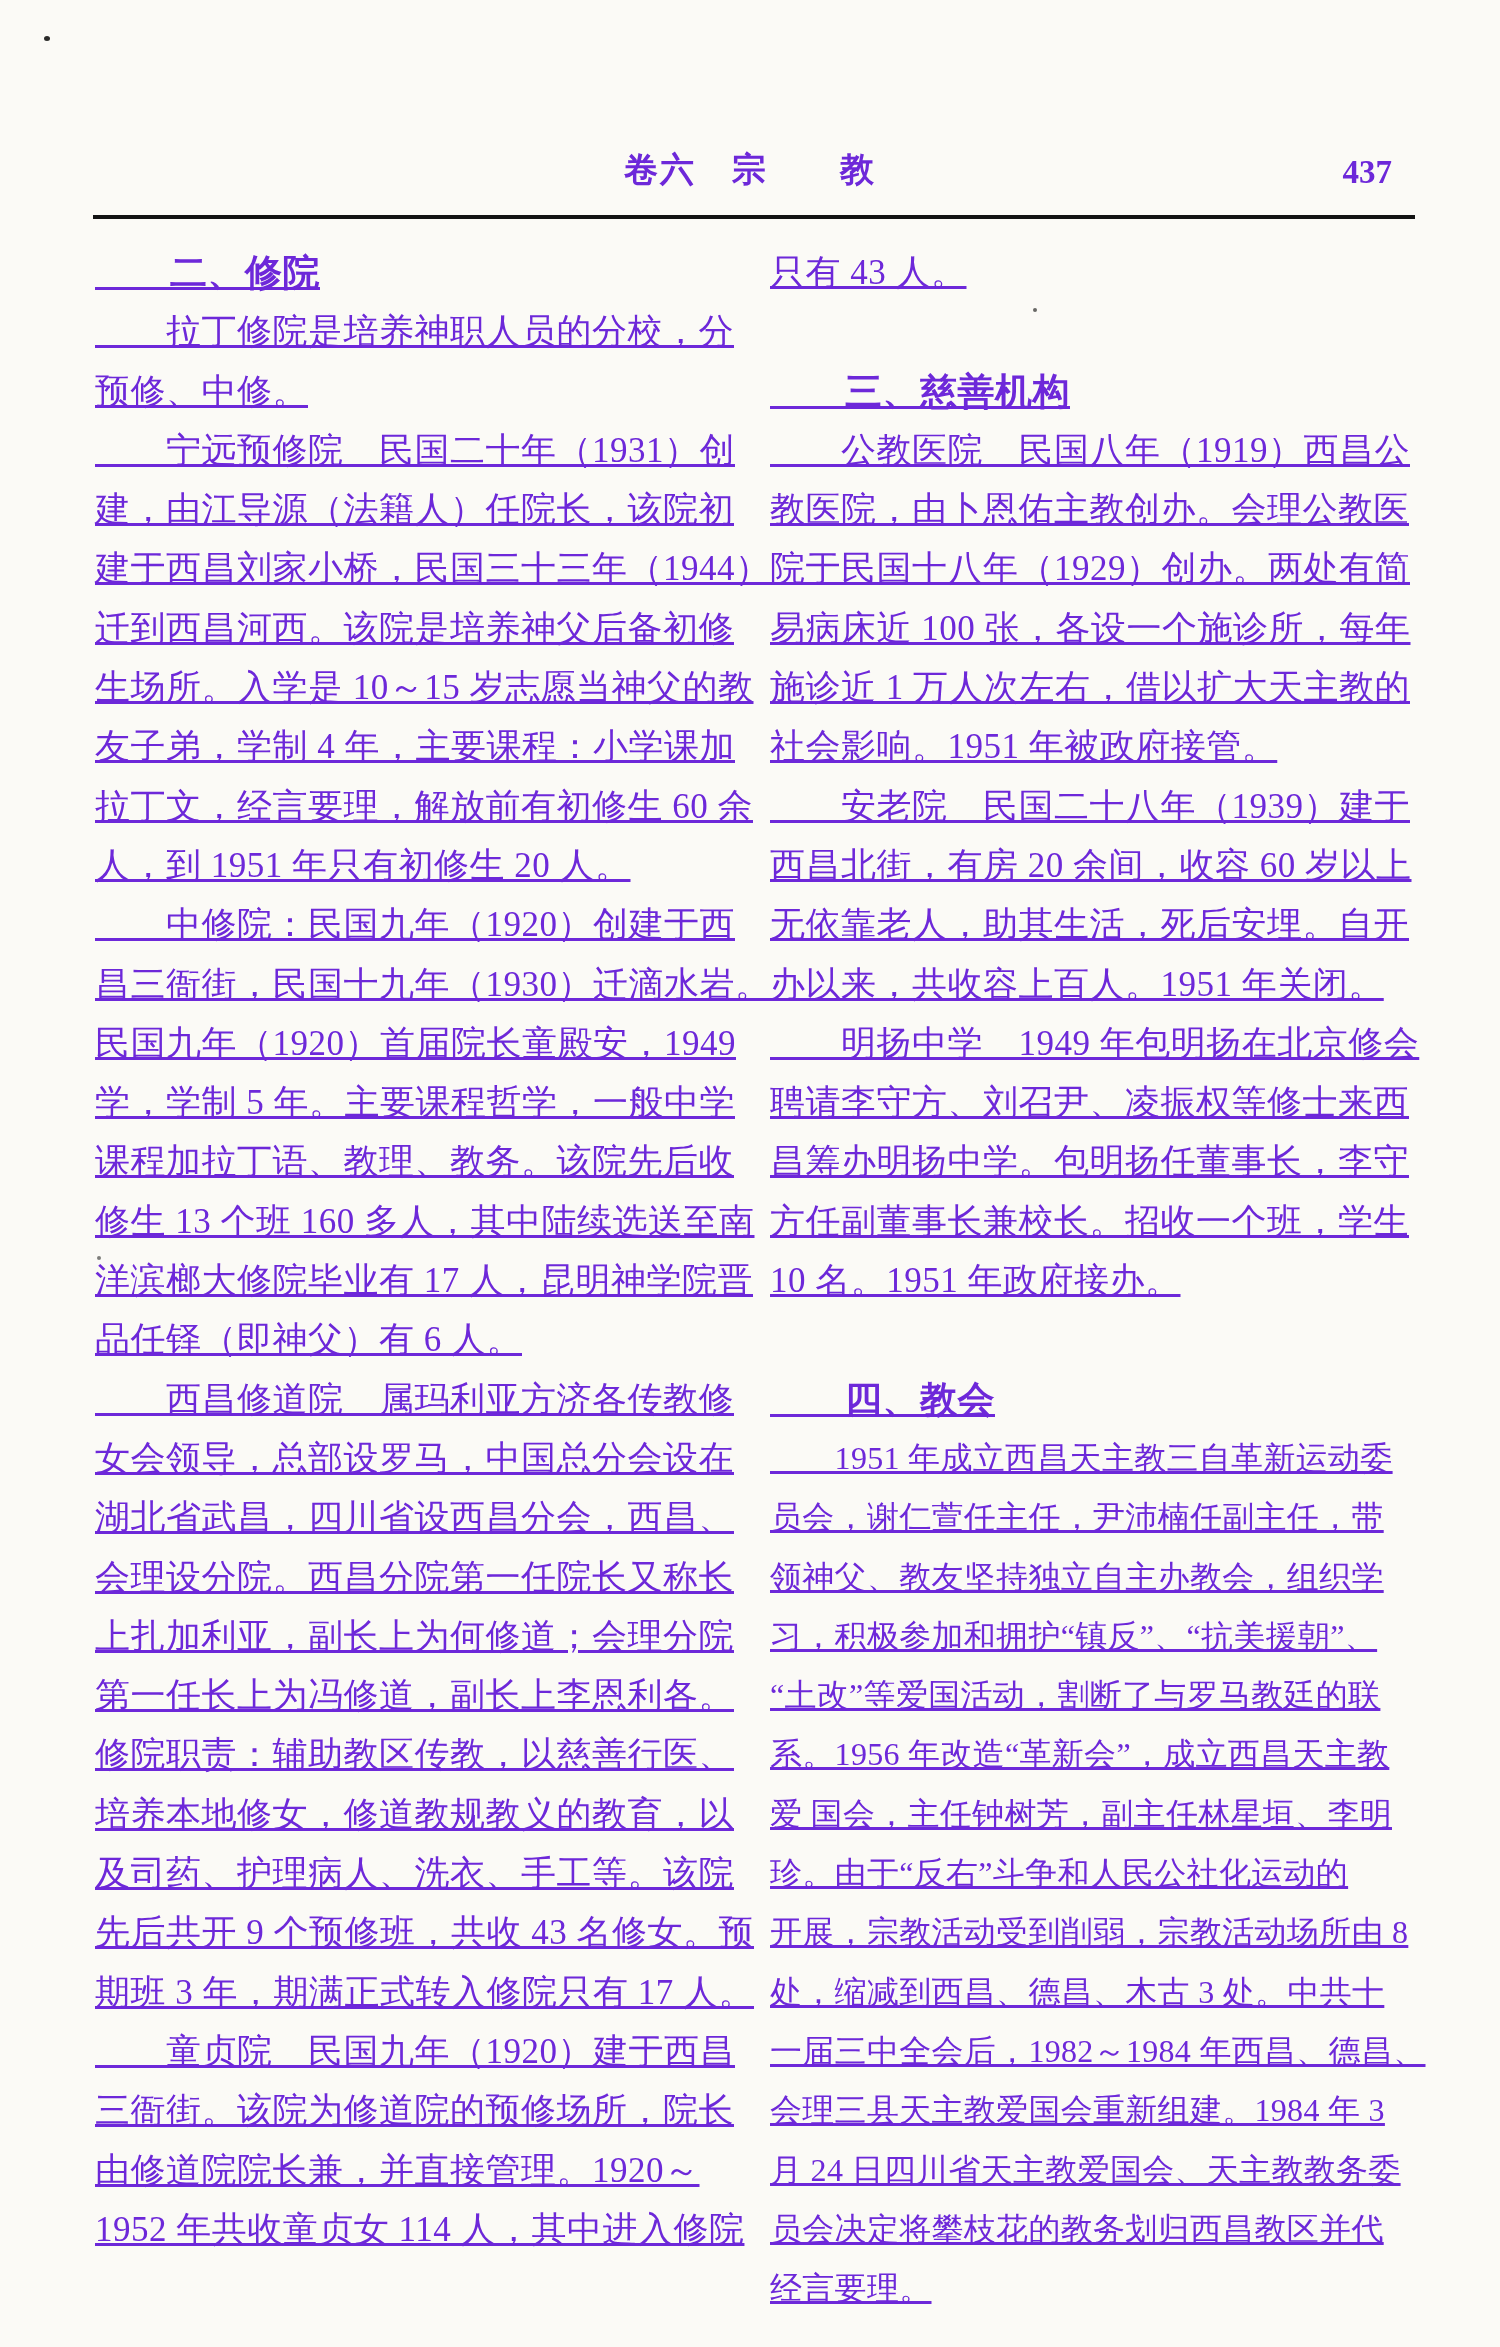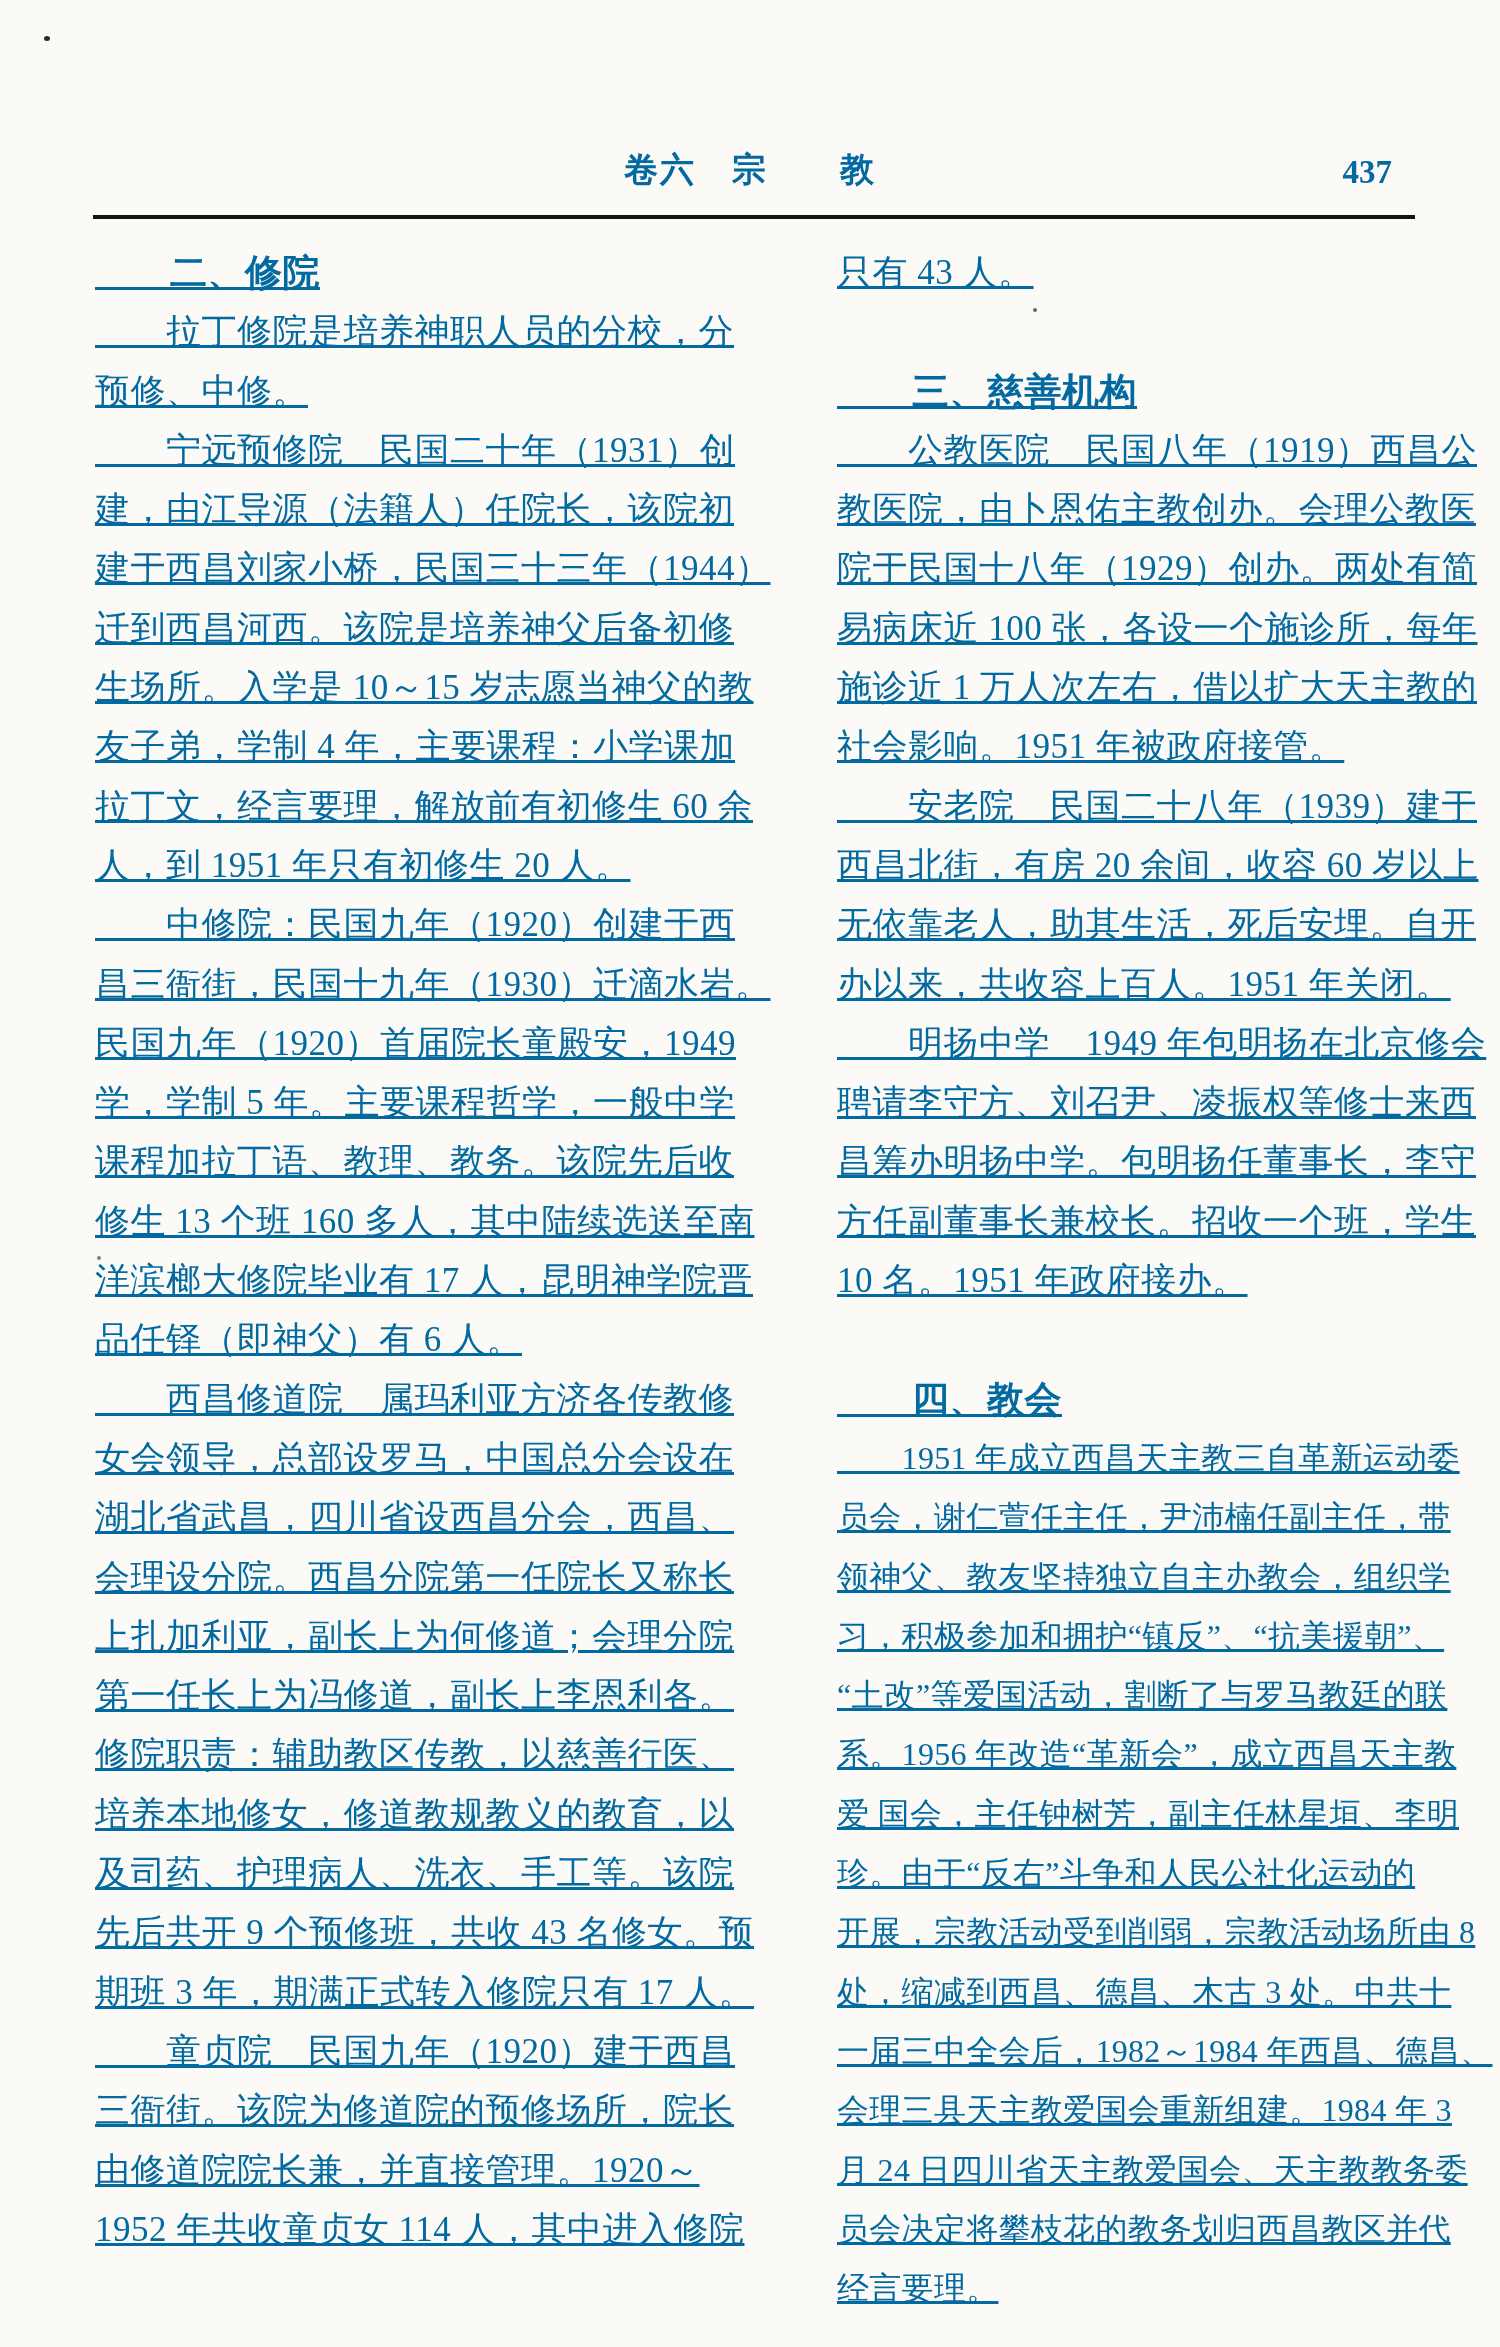--- a/index.html
+++ b/index.html
@@ -6,21 +6,21 @@
     margin: 0;
     padding: 0;
     background: #e8e6e1;
   }
   .page {
     position: relative;
     width: 1500px;
     height: 2347px;
     margin: 0 auto;
     background: #fbfaf6;
-    color: #0369a1;
+    color: #6d28d9;
     font-family: "Liberation Serif", "DejaVu Serif", serif;
     overflow: hidden;
   }
   .running-head {
     position: absolute;
     top: 150px;
     left: 0;
     width: 100%;
     text-align: center;
     font-size: 34px;
@@ -45,21 +45,21 @@
     height: 4px;
     background: #131313;
   }
   .column {
     position: absolute;
     top: 243px;
     width: 648px;
     text-decoration: underline;
   }
   .column-left  { left: 95px;  }
-  .column-right { left: 837px; }
+  .column-right { left: 770px; }
   .line {
     height: 59.3px;
     line-height: 59.3px;
     font-size: 35px;
     white-space: nowrap;
     letter-spacing: 0.5px;
   }
   .line.heading {
     font-weight: bold;
     font-size: 37px;

